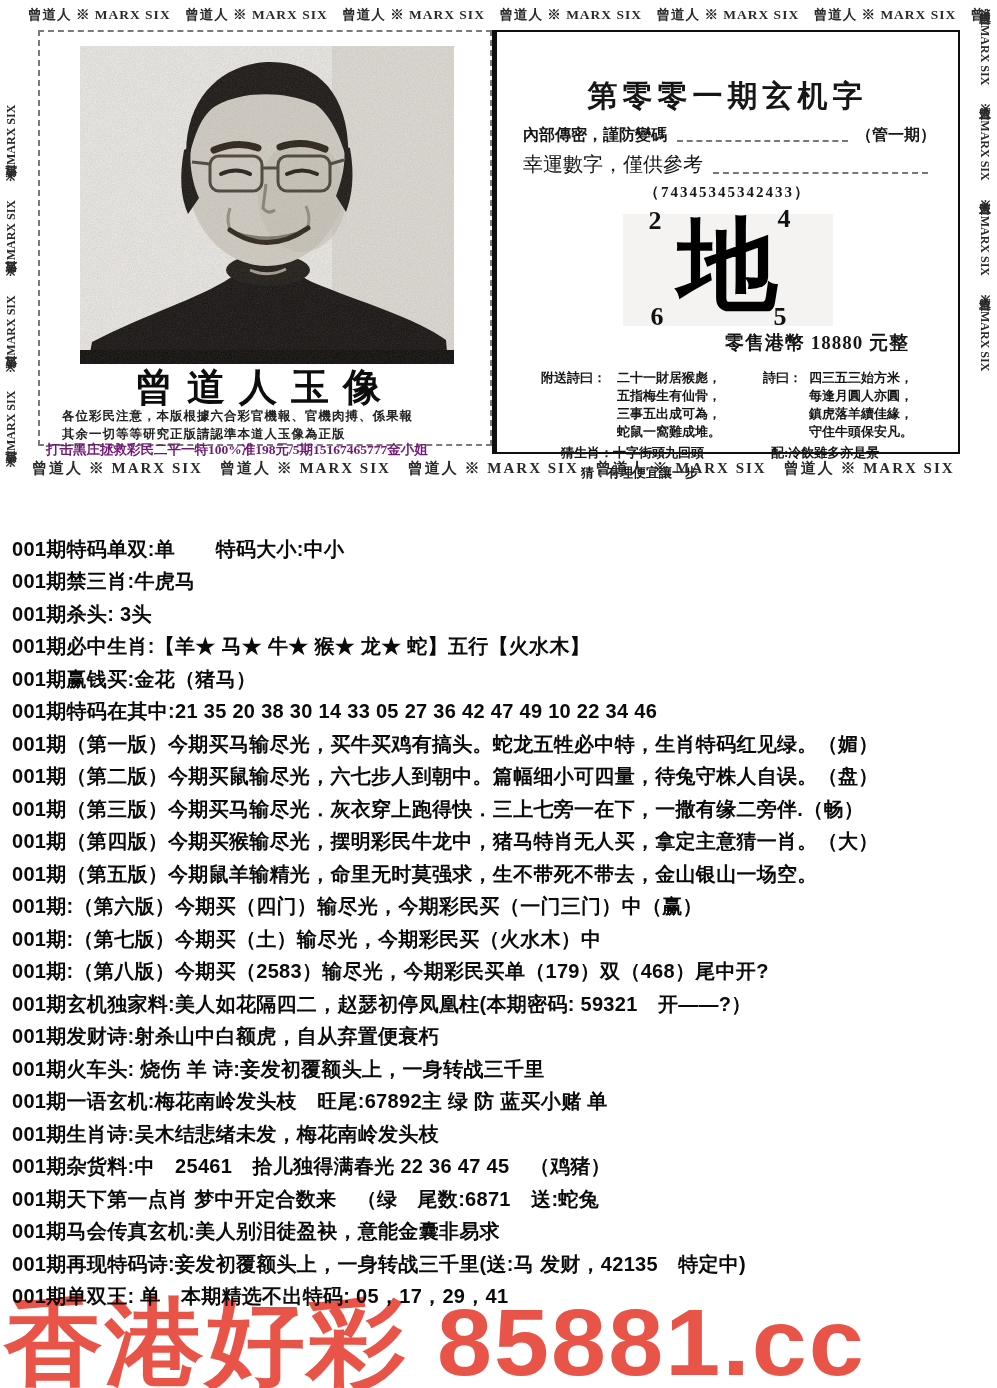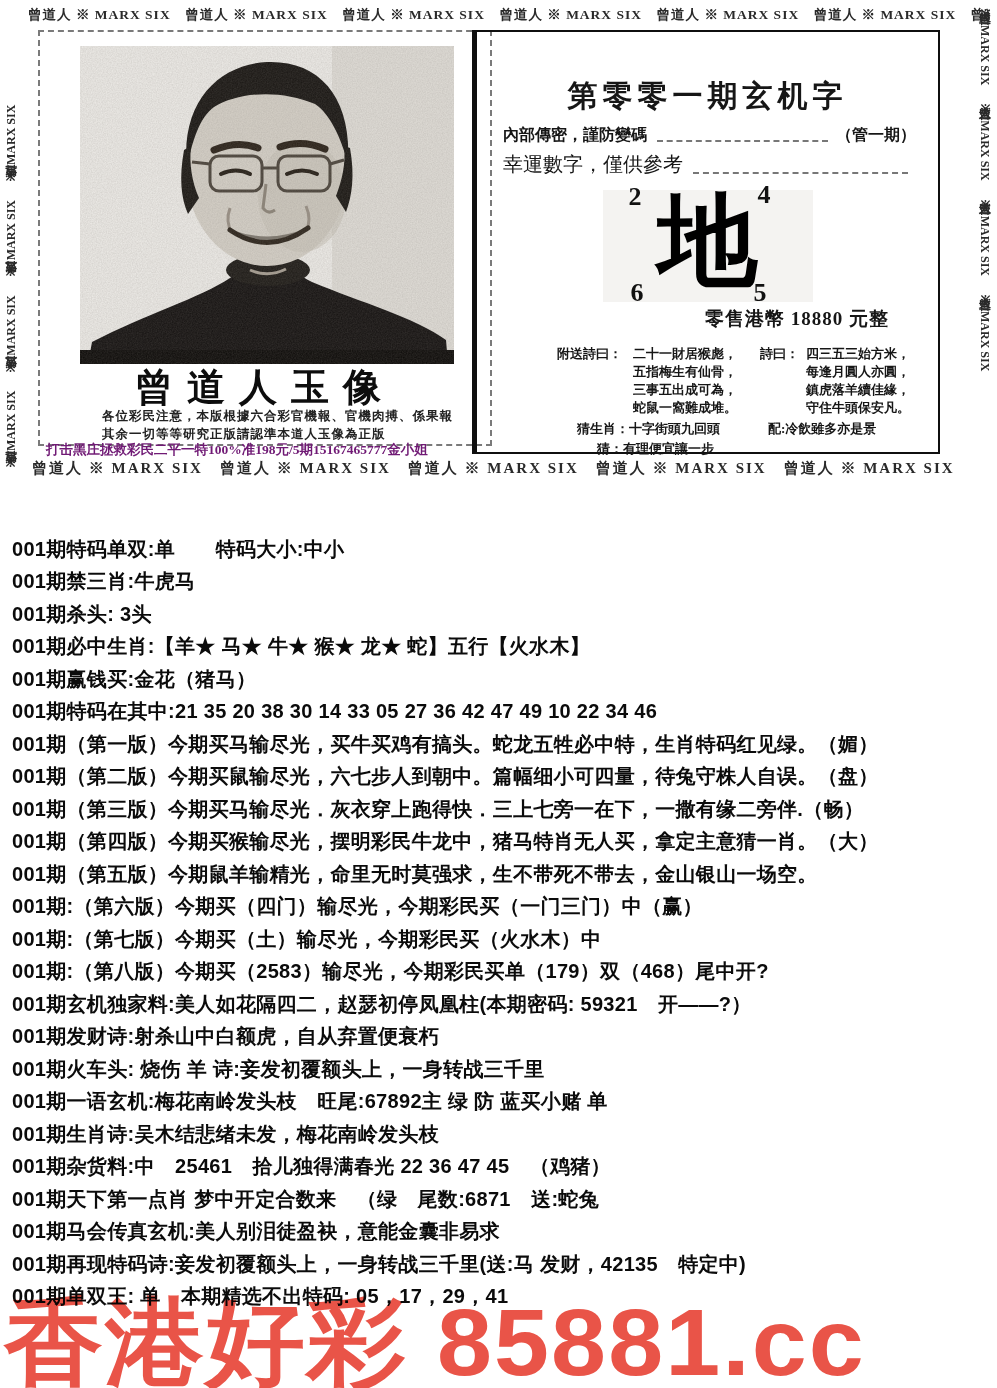--- a/index.html
+++ b/index.html
@@ -18,47 +18,47 @@
 
   
   .photo-box{position:absolute;left:38px;top:30px;width:450px;height:412px;
              border:2px dashed #7a7a7a;background:#fff;}
   .photo{position:absolute;left:40px;top:14px;width:374px;height:318px;}
   .photo svg{display:block;}
   .photo-title{position:absolute;left:0;right:0;top:330px;text-align:center;
                font-family:"Liberation Serif",serif;font-size:38px;font-weight:bold;
                letter-spacing:14px;color:#0d0d0d;}
   .photo-note{position:absolute;left:22px;right:8px;font-family:"Liberation Serif",serif;
-              font-size:12.5px;font-weight:bold;color:#222;letter-spacing:1px;white-space:nowrap;margin-left:40px;}
+              font-size:12.5px;font-weight:bold;color:#222;letter-spacing:1px;white-space:nowrap;}
   .n1{top:376px;}
   .n2{top:394px;}
   .hotline{position:absolute;left:46px;top:441px;font-size:13.5px;font-weight:bold;color:#701a75;
            font-family:"Liberation Serif",serif;white-space:nowrap;}
 
   
-  .mystery-box{position:absolute;left:472px;top:30px;width:468px;height:424px;
+  .mystery-box{position:absolute;left:492px;top:30px;width:468px;height:424px;
                border:2px solid #0f0f0f;border-left-width:5px;box-sizing:border-box;
                font-family:"Liberation Serif",serif;color:#161616;}
   .m-title{margin-top:44px;text-align:center;font-size:30px;font-weight:bold;letter-spacing:5px;}
   .m-row1{display:flex;align-items:flex-end;margin:8px 22px 0 26px;font-size:16px;font-weight:bold;}
   .m-row2{display:flex;align-items:flex-end;margin:5px 22px 0 26px;font-size:20px;font-weight:normal;}
   .dashfill{flex:1;border-bottom:2px dashed #777;margin:0 8px 4px 10px;min-width:20px;}
   .m-digits{margin-top:5px;text-align:center;font-size:15px;font-weight:bold;letter-spacing:2px;}
   .m-charblock{position:relative;width:210px;height:112px;margin:12px auto 0 auto;background:#f4f3f1;}
   .m-char{position:absolute;left:50%;top:50%;transform:translate(-50%,-54%);
           font-size:100px;font-weight:bold;color:#000;line-height:1;}
   .cn{position:absolute;font-size:26px;font-weight:bold;color:#111;}
   .cn.tl{left:26px;top:-8px;}
   .cn.tr{right:42px;top:-10px;}
   .cn.bl{left:28px;bottom:-6px;}
   .cn.br{right:46px;bottom:-6px;}
   .m-price{margin:4px 0 0 228px;font-size:19px;font-weight:bold;letter-spacing:1px;white-space:nowrap;}
   .m-poems{display:flex;margin:13px 0 0 44px;font-size:13px;font-weight:bold;line-height:18px;}
   .pcol{position:relative;}
-  .pcol1{width:218px;margin-left:36px;}
+  .pcol1{width:218px;}
   .pcol2{width:195px;margin-left:4px;}
   .plabel{position:absolute;left:0;top:0;}
   .pcol1 .plines{padding-left:76px;}
   .pcol2 .plines{padding-left:46px;}
   .guess1{margin:3px 0 0 20px;}
   .guess2{margin:2px 0 0 40px;}
   .pair{margin:3px 0 0 8px;}
 
   
   .body-lines{position:absolute;left:12px;top:533px;width:982px;}
@@ -128,20 +128,21 @@
     <div class="m-title">第零零一期玄机字</div>
     <div class="m-row1">
       <span>內部傳密，謹防變碼</span>
       <span class="dashfill"></span>
       <span>（管一期）</span>
     </div>
     <div class="m-row2">
       <span>幸運數字，僅供參考</span>
       <span class="dashfill"></span>
     </div>
+    <div class="m-digits">（74345345342433）</div>
     <div class="m-charblock">
       <span class="cn tl">2</span>
       <span class="cn tr">4</span>
       <div class="m-char">地</div>
       <span class="cn bl">6</span>
       <span class="cn br">5</span>
     </div>
     <div class="m-price">零售港幣 18880 元整</div>
     <div class="m-poems">
       <div class="pcol pcol1">

